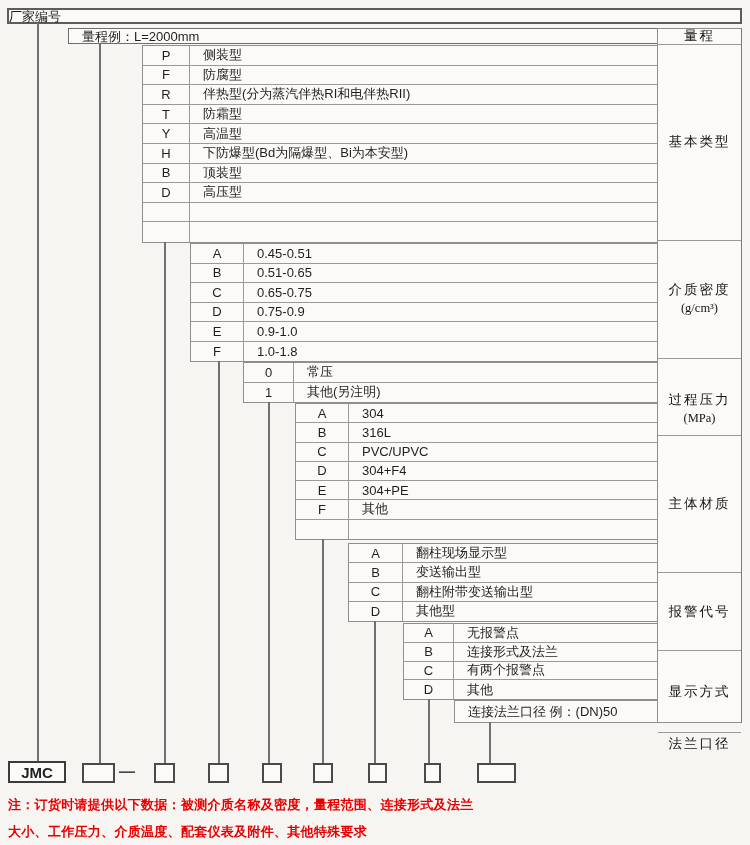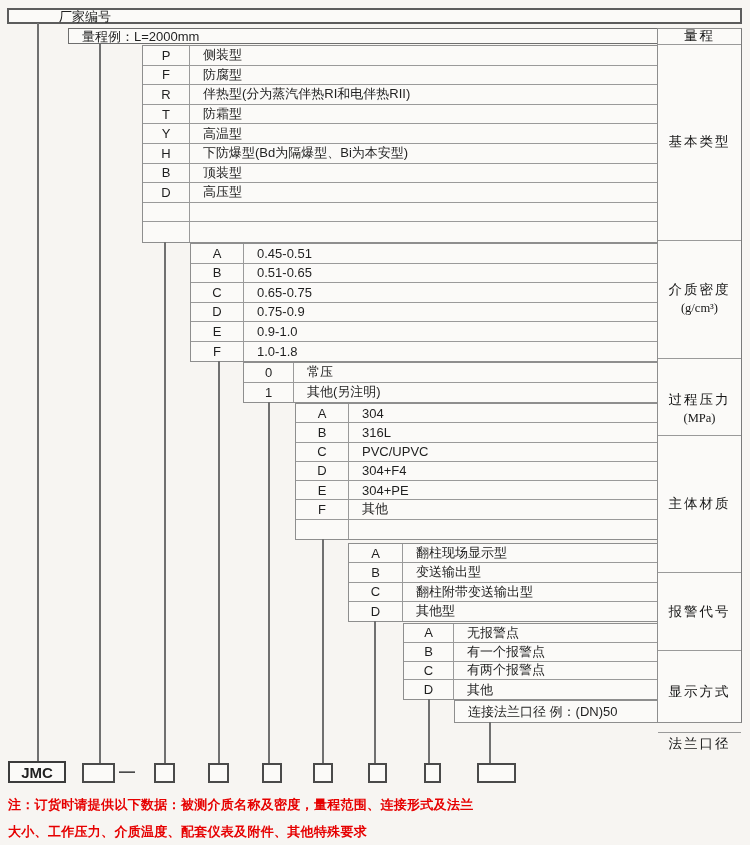--- a/index.html
+++ b/index.html
@@ -2,21 +2,21 @@
 <html><head>
 <meta charset="utf-8">
 <style>
   html,body{margin:0;padding:0;}
   body{font-family:"Liberation Sans",sans-serif;}
   .canvas{position:relative;width:750px;height:845px;background:#f7f5f2;overflow:hidden;color:#1f1f1f;}
 
   
   .factory-box{position:absolute;left:7px;top:8px;width:735px;height:16px;border:2px solid #5c5c5c;
     box-sizing:border-box;display:flex;align-items:center;background:#fbfaf8;}
-  .factory-box span{padding-left:50px;font-size:13px;line-height:13px;}
+  .factory-box span{font-size:13px;line-height:13px;}
 
   
   .range-row{position:absolute;left:68px;top:28px;width:674px;height:16px;border:1.5px solid #6e6e6e;
     box-sizing:border-box;display:flex;align-items:center;background:#fbfaf8;}
   .range-row span{padding-left:13px;font-size:13px;line-height:13px;}
 
   
   .block{position:absolute;border:1px solid #8e8e8e;box-sizing:border-box;background:#fbfaf8;}
   .block .row{display:flex;height:var(--rh);box-sizing:border-box;border-bottom:1px solid #9a9a9a;}
   .block div.row:last-of-type{border-bottom:none;}
@@ -249,21 +249,21 @@
       </div>
   </div>
 
   <div class="block b-alarm">
     <div class="row">
         <div class="code">A</div>
         <div class="desc">无报警点</div>
       </div>
       <div class="row">
         <div class="code">B</div>
-        <div class="desc">有一个报警点</div>
+        <div class="desc">连接形式及法兰</div>
       </div>
       <div class="row">
         <div class="code">C</div>
         <div class="desc">有两个报警点</div>
       </div>
       <div class="row">
         <div class="code">D</div>
         <div class="desc">其他</div>
       </div>
   </div>

